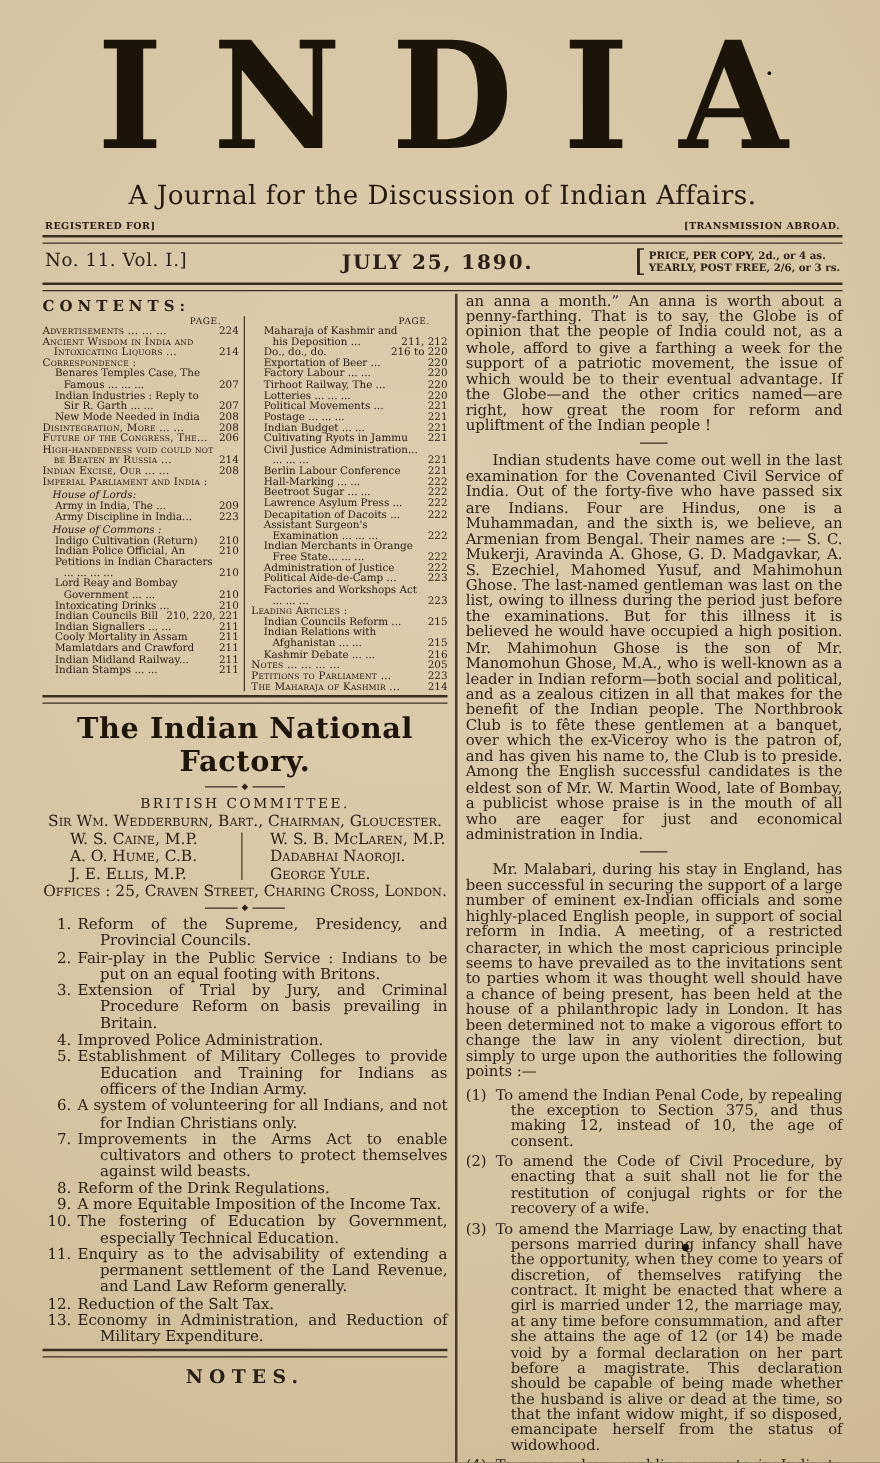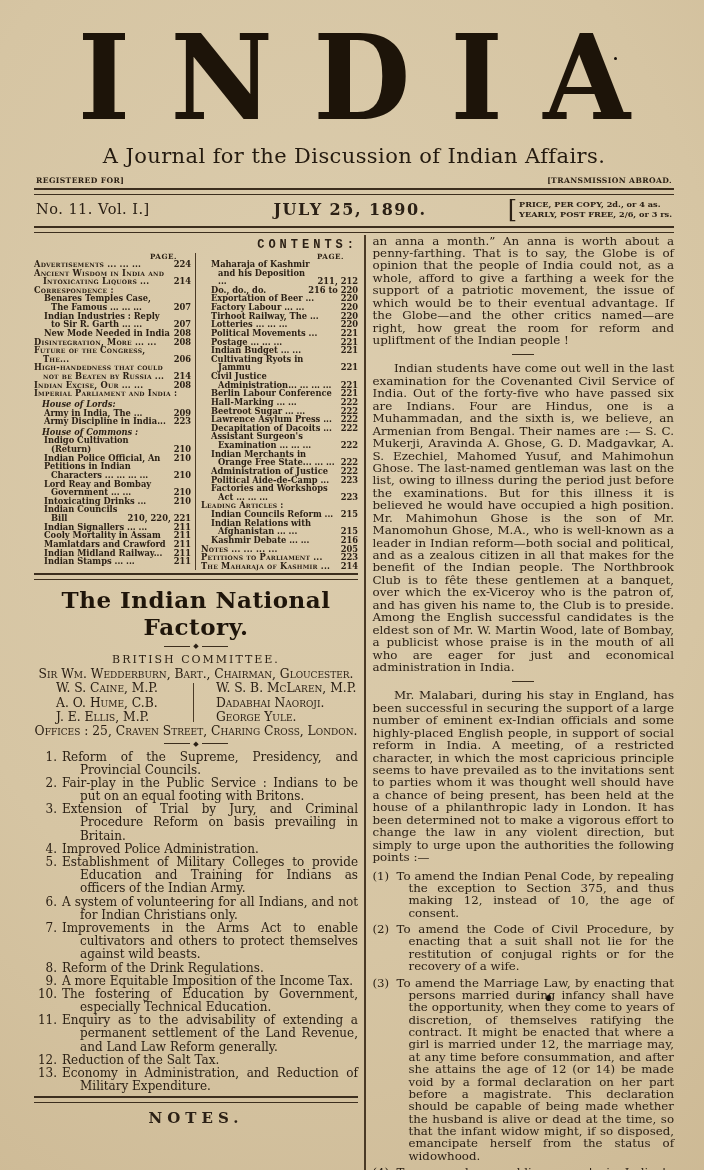--- a/index.html
+++ b/index.html
@@ -23,23 +23,23 @@
   .date{flex:1;text-align:center;font-size:16px;font-weight:bold;letter-spacing:1.5px;}
   .price-box{width:198px;display:flex;align-items:center;justify-content:flex-end;}
   .price-bracket{font-size:24px;line-height:.85;font-weight:normal;margin-right:2px;}
   .price-lines{font-size:8.2px;font-weight:bold;line-height:1.25;white-space:nowrap;}
   
   .body-cols{display:flex;margin-top:2px;}
   .col-left{width:324px;flex:none;}
   .main-divider{width:1.5px;background:#4a3a26;margin:0 7px 0 6px;flex:none;}
   .col-right{flex:1;min-width:0;}
   
-  .contents-title{text-align:right;font-weight:bold;font-size:12px;letter-spacing:4px;margin:3px 0 0;font-family:Liberation Mono, monospace;}
+  .contents-title{text-align:left;font-weight:bold;font-size:12px;letter-spacing:4px;margin:3px 0 0;}
   .contents-cols{display:flex;margin-top:1px;}
-  .c-col{flex:1;min-width:0;font-size:8.3px;line-height:1.04;font-weight:bold;}
+  .c-col{flex:1;min-width:0;font-size:8.3px;line-height:1.04;}
   .c-col.first{padding-right:4px;border-right:1px solid #4a3a26;}
   .c-col.second{padding-left:5px;}
   .page-label{text-align:right;font-size:7.2px;letter-spacing:.5px;padding-right:14px;}
   .entry{display:flex;align-items:flex-end;}
   .entry .t{flex:1;min-width:0;}
   .entry .p{margin-left:3px;white-space:nowrap;}
   .entry.sc .t{font-variant:small-caps;letter-spacing:.2px;padding-left:9px;text-indent:-9px;}
   .entry.sub .t{padding-left:17px;text-indent:-7px;}
   .entry.ital .t{font-style:italic;padding-left:8px;margin-top:2px;}
   
@@ -154,21 +154,21 @@
                   <span class="t">Disintegration, More ...   ...</span>
                   <span class="p">208</span>
                 </div>
 
                 <div class="entry sc">
                   <span class="t">Future of the Congress, The...</span>
                   <span class="p">206</span>
                 </div>
 
                 <div class="entry sc">
-                  <span class="t">High-handedness that could not be Beaten by Russia   ...</span>
+                  <span class="t">High-handedness void could not be Beaten by Russia   ...</span>
                   <span class="p">214</span>
                 </div>
 
                 <div class="entry sc">
                   <span class="t">Indian Excise, Our   ...   ...</span>
                   <span class="p">208</span>
                 </div>
 
                 <div class="entry sc">
                   <span class="t">Imperial Parliament and India :</span>

